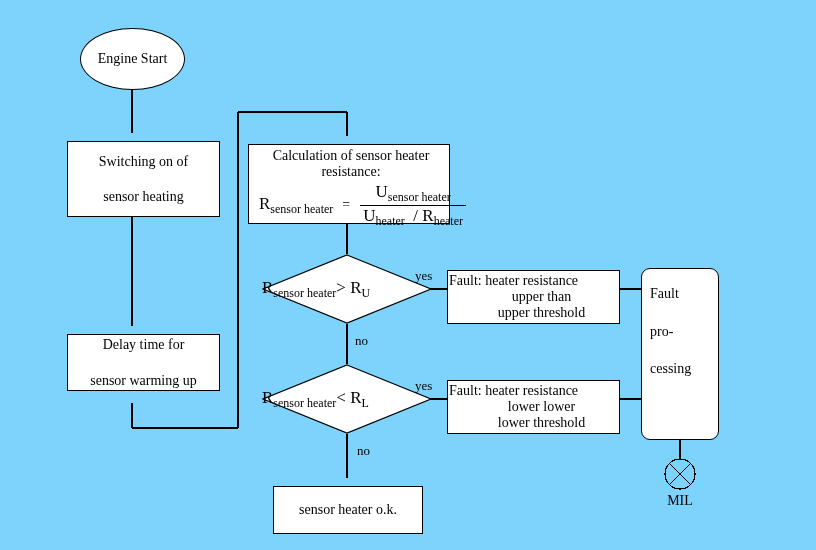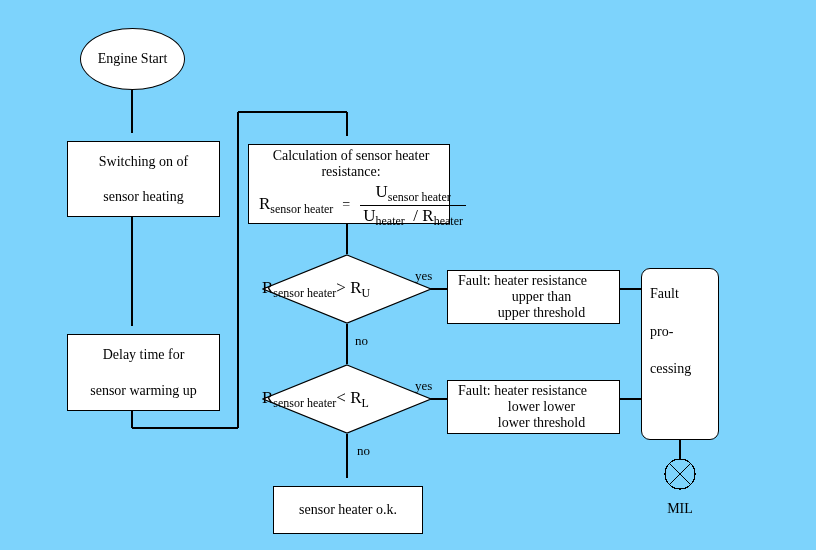--- a/index.html
+++ b/index.html
@@ -128,21 +128,21 @@
   }
   .edge-label {
     position: absolute;
     font-size: 13px;
     color: #000000;
     white-space: nowrap;
   }
   .fault-node {
     font-size: 14px;
     display: block;
-    padding: 2px 10px;
+    padding: 2px 1px;
     line-height: 1.15;
   }
   .fault-node .l1 { text-align: left; }
   .fault-node .l2,
   .fault-node .l3 { text-align: center; padding-left: 16px; }
   .proc-node {
     font-size: 14px;
     align-items: flex-start;
     justify-content: flex-start;
     padding: 16px 0 0 8px;
@@ -151,21 +151,21 @@
   .proc-node .line { margin-bottom: 20px; text-align: left; }
   .mil-wrap {
     position: absolute;
     display: flex;
     flex-direction: column;
     align-items: center;
   }
   .mil-label {
     font-size: 14px;
     color: #000000;
-    margin-top: 12px;
+    margin-top: 4px;
   }
 </style>
 </head>
 <body>
 
 <div id="canvas">
 
   <svg class="wires" viewBox="0 0 816 550" xmlns="http://www.w3.org/2000/svg">
     <g stroke="#000000" stroke-width="1.2" fill="none" shape-rendering="crispEdges">
 
@@ -204,21 +204,21 @@
   <div class="ellipse-node" style="left:80px; top:28px; width:105px; height:62px;">
     <span>Engine Start</span>
   </div>
 
   <div class="node" style="left:67px; top:133px; width:153px; height:76px;">
     <span class="line">Switching on of</span>
     <span class="gap"></span>
     <span class="line">sensor heating</span>
   </div>
 
-  <div class="node" style="left:67px; top:326px; width:153px; height:77px;">
+  <div class="node" style="left:67px; top:326px; width:153px; height:57px;">
     <span class="line">Delay time for</span>
     <span class="gap"></span>
     <span class="line">sensor warming up</span>
   </div>
 
   <div class="node calc-node" style="left:248px; top:136px; width:202px; height:80px;">
     <div class="calc-title">
       <span>Calculation of sensor heater</span><br>
       <span>resistance:</span>
     </div>

